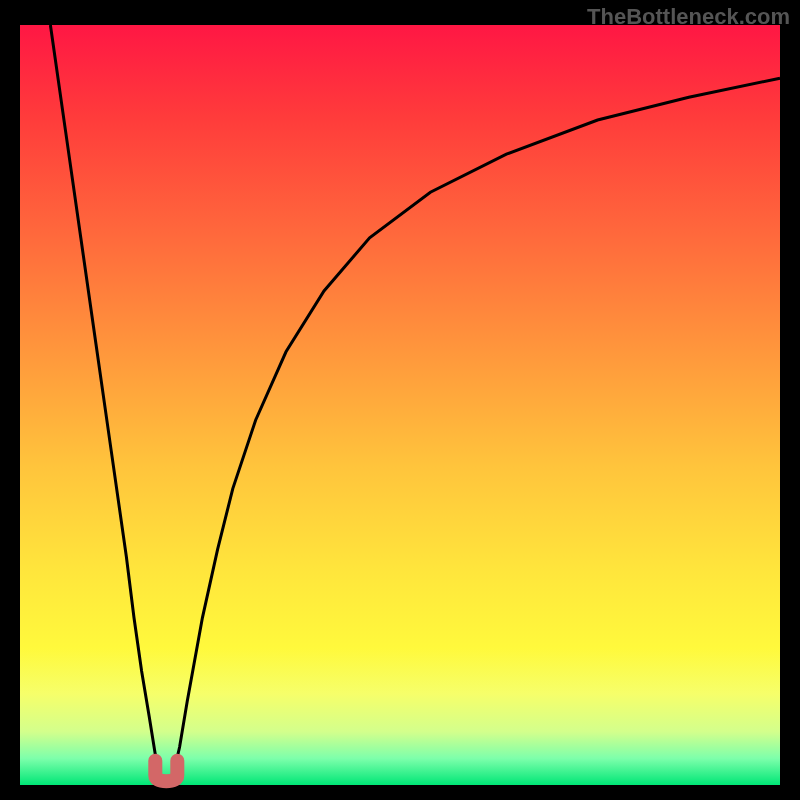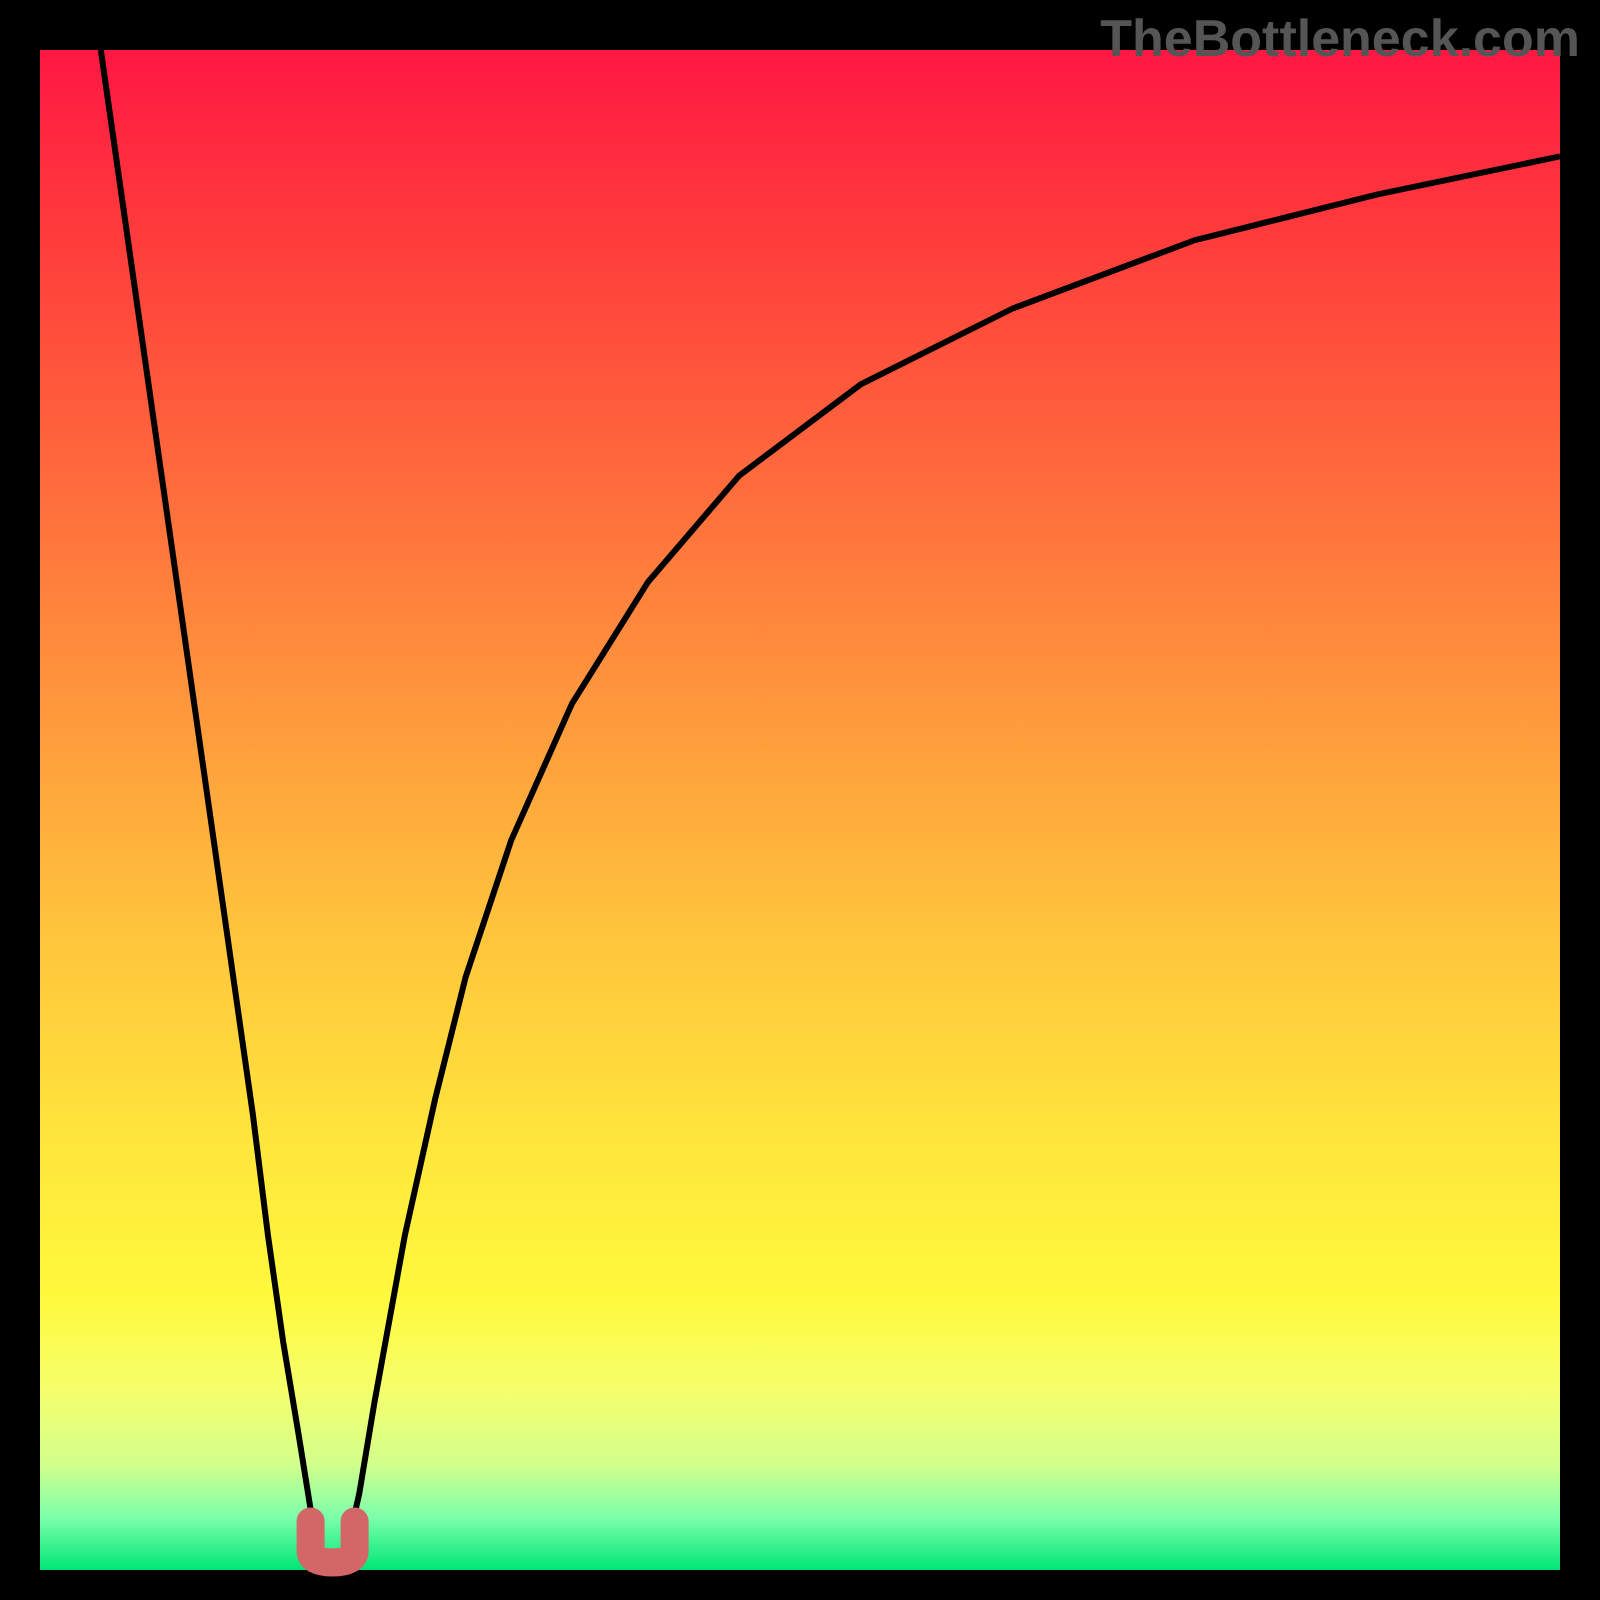--- a/index.html
+++ b/index.html
@@ -15,21 +15,21 @@
     position: relative;
     width: 800px;
     height: 800px;
     background: #000;
   }
   .watermark {
     position: absolute;
     top: 4px;
     right: 10px;
     color: #555;
-    font-size: 26px;
+    font-size: 22px;
     font-weight: bold;
     z-index: 10;
     user-select: none;
   }
   svg {
     display: block;
   }
 </style>
 </head>
 <body>

